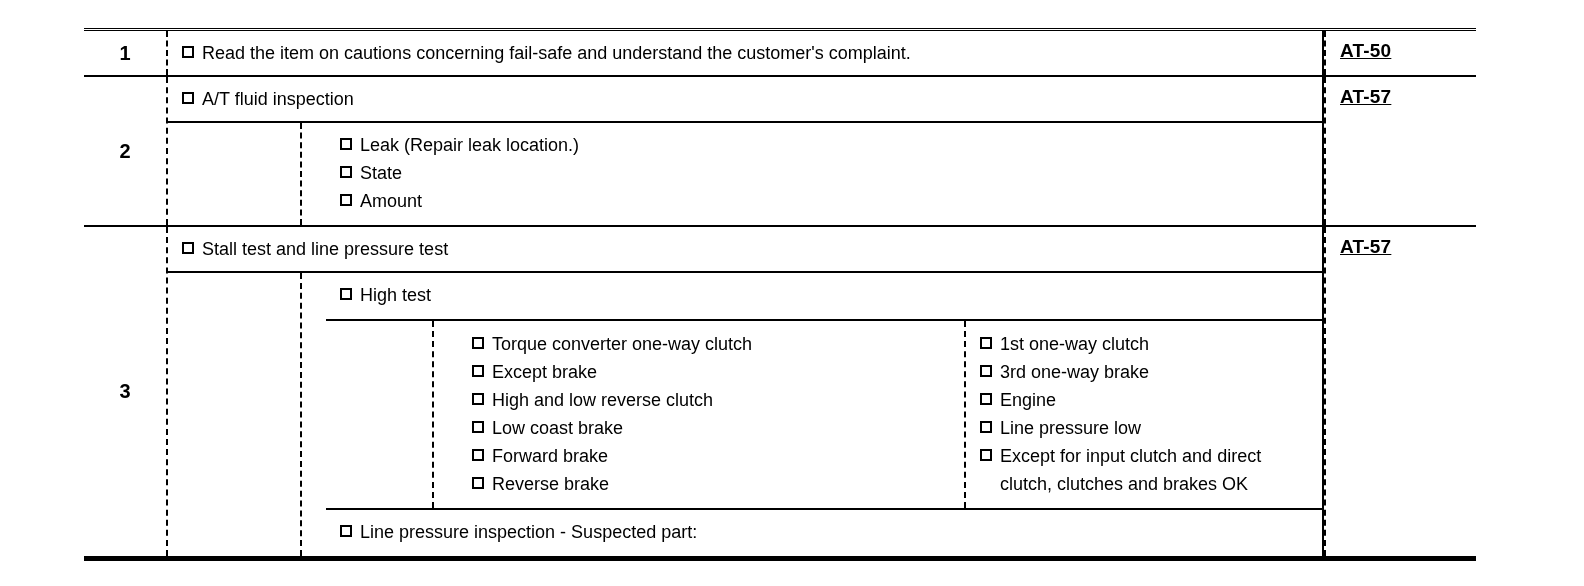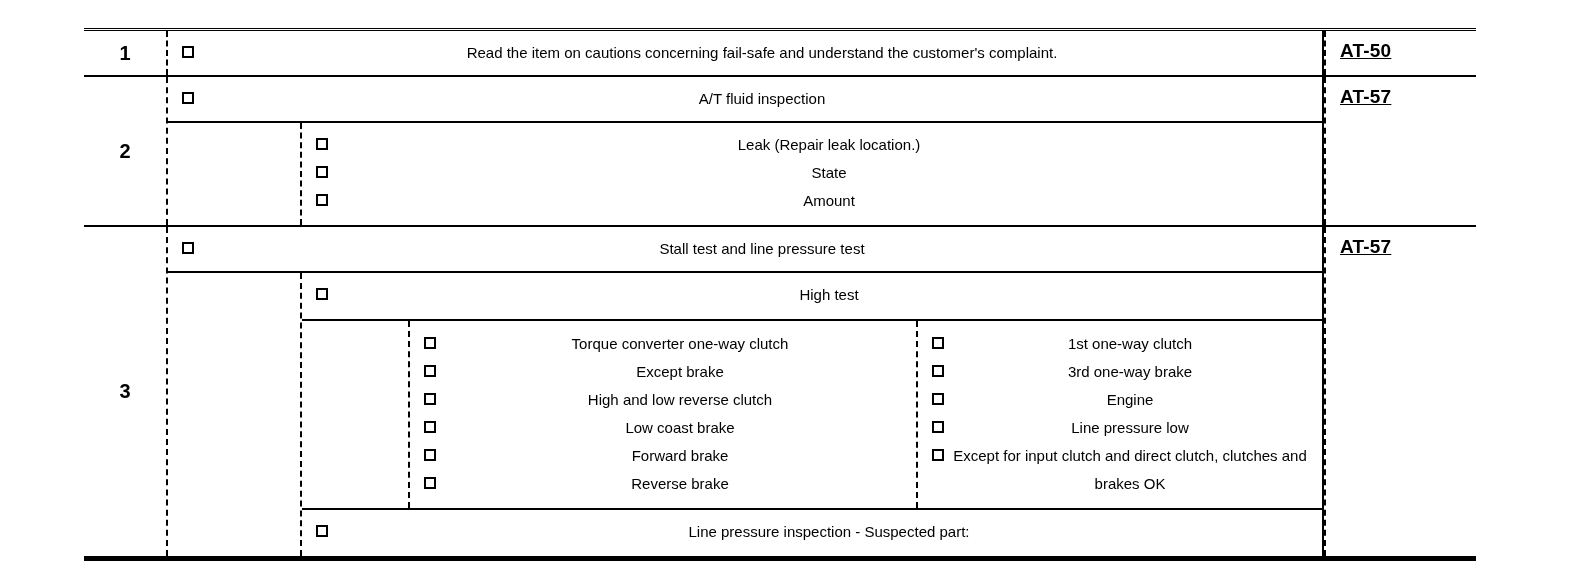--- a/index.html
+++ b/index.html
@@ -72,24 +72,23 @@
     font-weight: 700;
     text-decoration: underline;
     letter-spacing: 0.2px;
     display: inline-block;
   }
 
   
   .line {
     display: flex;
     align-items: flex-start;
-    font-size: 15px;
+    font-size: 18px;
     line-height: 28px;
     white-space: nowrap;
-    text-align: center;
   }
   .cbox {
     flex: 0 0 auto;
     display: inline-block;
     width: 12px;
     height: 12px;
     border: 2px solid #000;
     box-sizing: border-box;
     margin: 7px 8px 0 0;
   }
@@ -104,20 +103,21 @@
     box-sizing: border-box;
   }
   .band.sep {
     border-bottom: 2px solid #000;
   }
 
   
   .nest {
     display: flex;
     align-items: stretch;
+    gap: 24px;
   }
   .indent {
     flex: 0 0 134px;
     border-right: 2px dashed #000;
     box-sizing: border-box;
   }
   .indent-2 {
     flex: 0 0 108px;
     border-right: 2px dashed #000;
     box-sizing: border-box;

